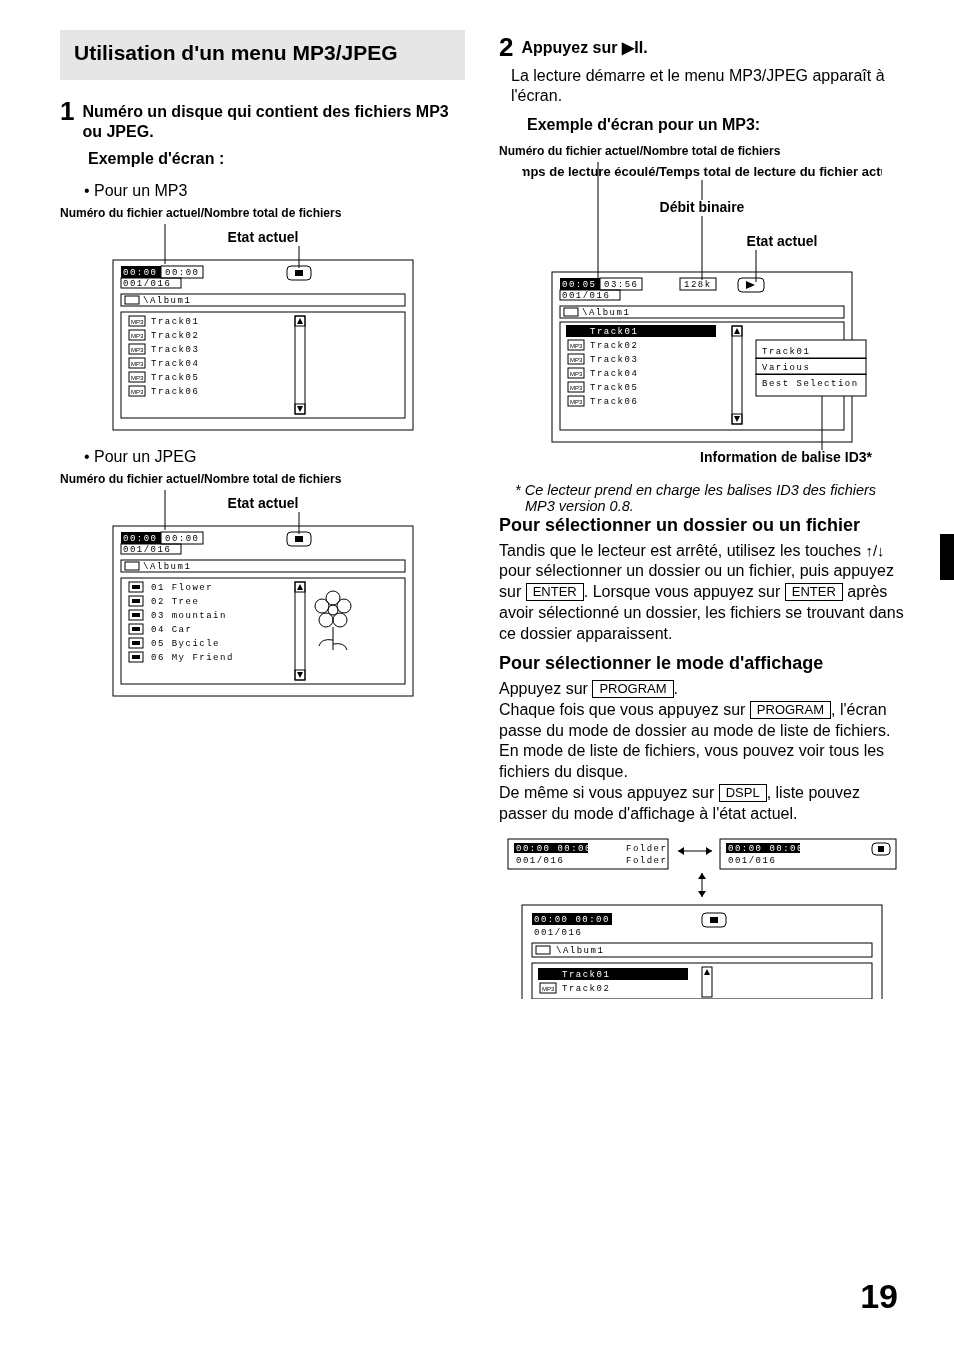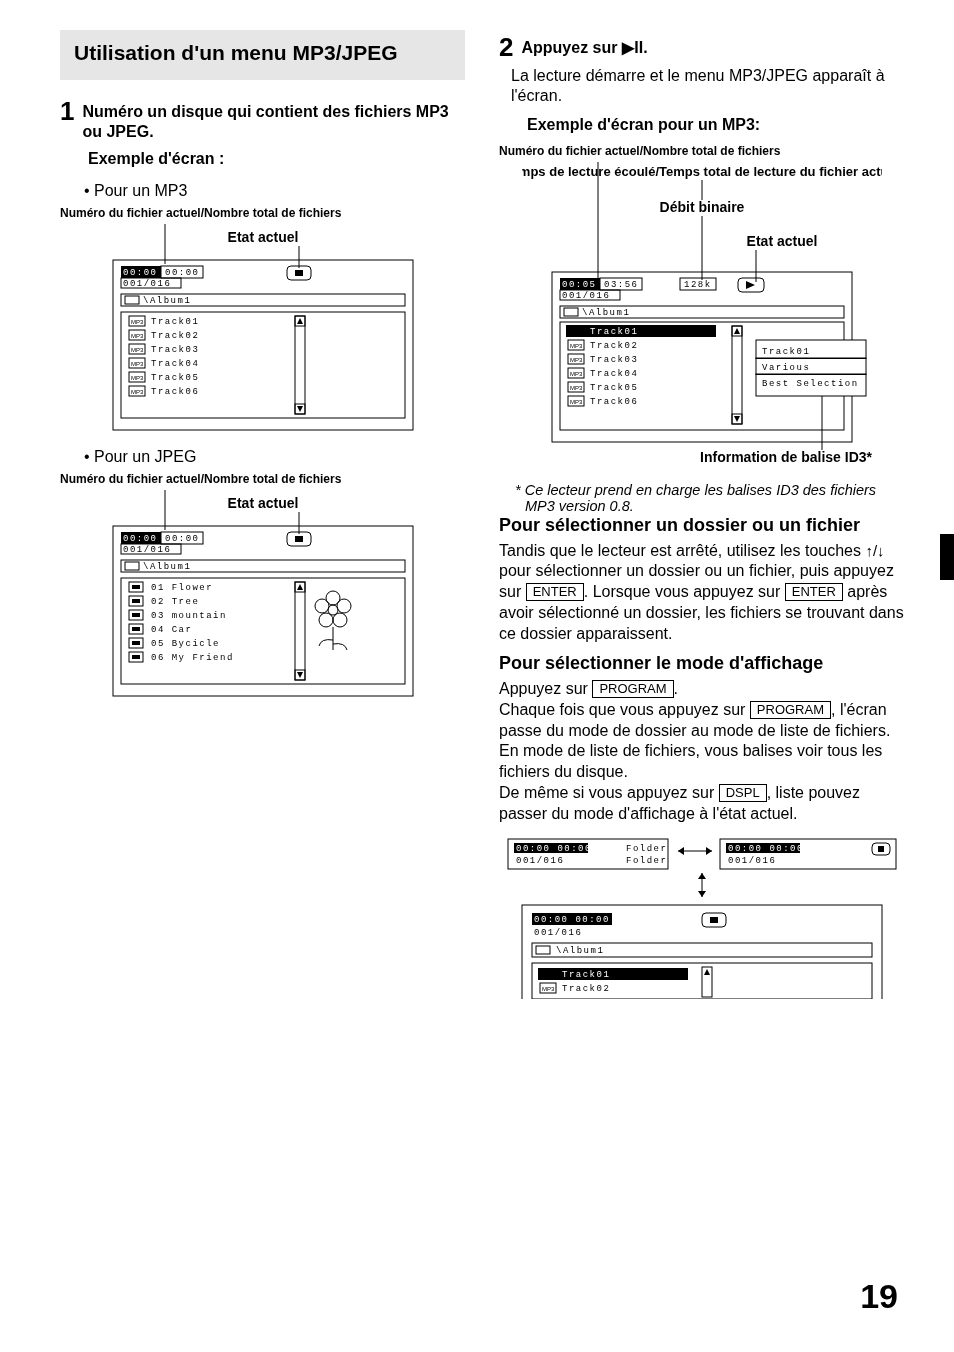--- a/index.html
+++ b/index.html
@@ -348,21 +348,21 @@
     <div class="footnote">* Ce lecteur prend en charge les balises ID3 des fichiers MP3 version 0.8.</div>
 
     <div class="sub-heading">Pour sélectionner un dossier ou un fichier</div>
     <div class="para">
       <span>Tandis que le lecteur est arrêté, utilisez les touches </span><span class="arrow">↑/↓</span><span> pour sélectionner un dossier ou un fichier, puis appuyez sur </span><span class="pill">ENTER</span><span>. Lorsque vous appuyez sur </span><span class="pill">ENTER</span><span> après avoir sélectionné un dossier, les fichiers se trouvant dans ce dossier apparaissent.</span>
     </div>
 
     <div class="sub-heading">Pour sélectionner le mode d'affichage</div>
     <div class="para">
       <span>Appuyez sur </span><span class="pill">PROGRAM</span><span>.</span><br>
-      <span>Chaque fois que vous appuyez sur </span><span class="pill">PROGRAM</span><span>, l'écran passe du mode de dossier au mode de liste de fichiers. En mode de liste de fichiers, vous balises voir tous les fichiers du disque.</span><br>
+      <span>Chaque fois que vous appuyez sur </span><span class="pill">PROGRAM</span><span>, l'écran passe du mode de dossier au mode de liste de fichiers. En mode de liste de fichiers, vous pouvez voir tous les fichiers du disque.</span><br>
       <span>De même si vous appuyez sur </span><span class="pill">DSPL</span><span>, liste pouvez passer du mode d'affichage à l'état actuel.</span>
     </div>
 
     <svg class="svg-block" width="400" height="170" viewBox="0 0 400 170">
 
       <rect x="6" y="6" width="160" height="30" fill="none" stroke="#000"></rect>
       <rect x="12" y="10" width="74" height="10" fill="#000"></rect>
       <text class="lcdtxtw" x="14" y="18">00:00 00:00</text>
       <text class="lcdtxt" x="14" y="30">001/016</text>
       <text class="lcdtxt" x="124" y="18">Folder</text>

